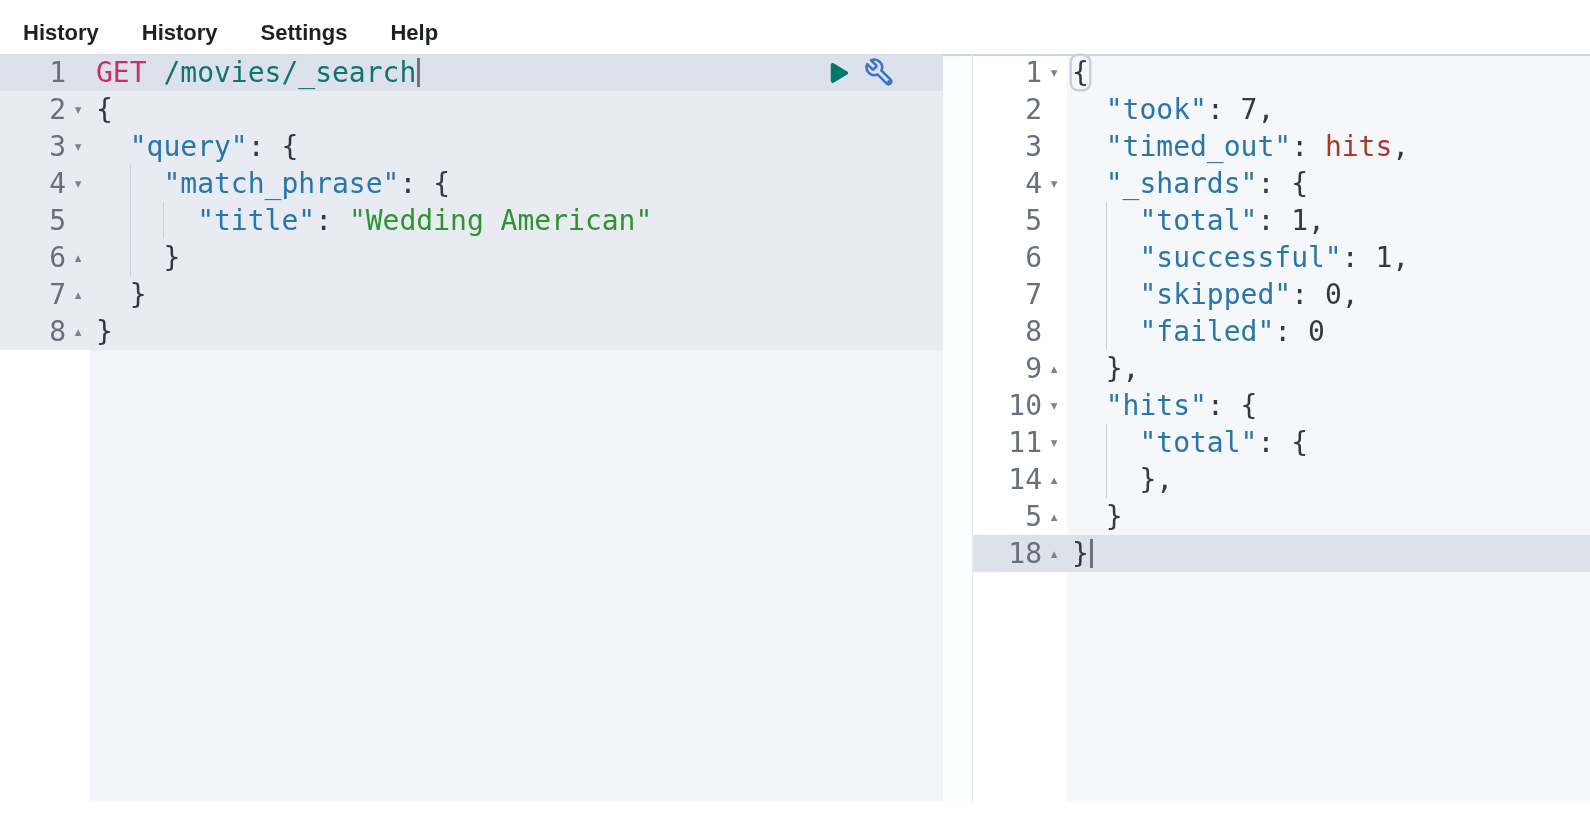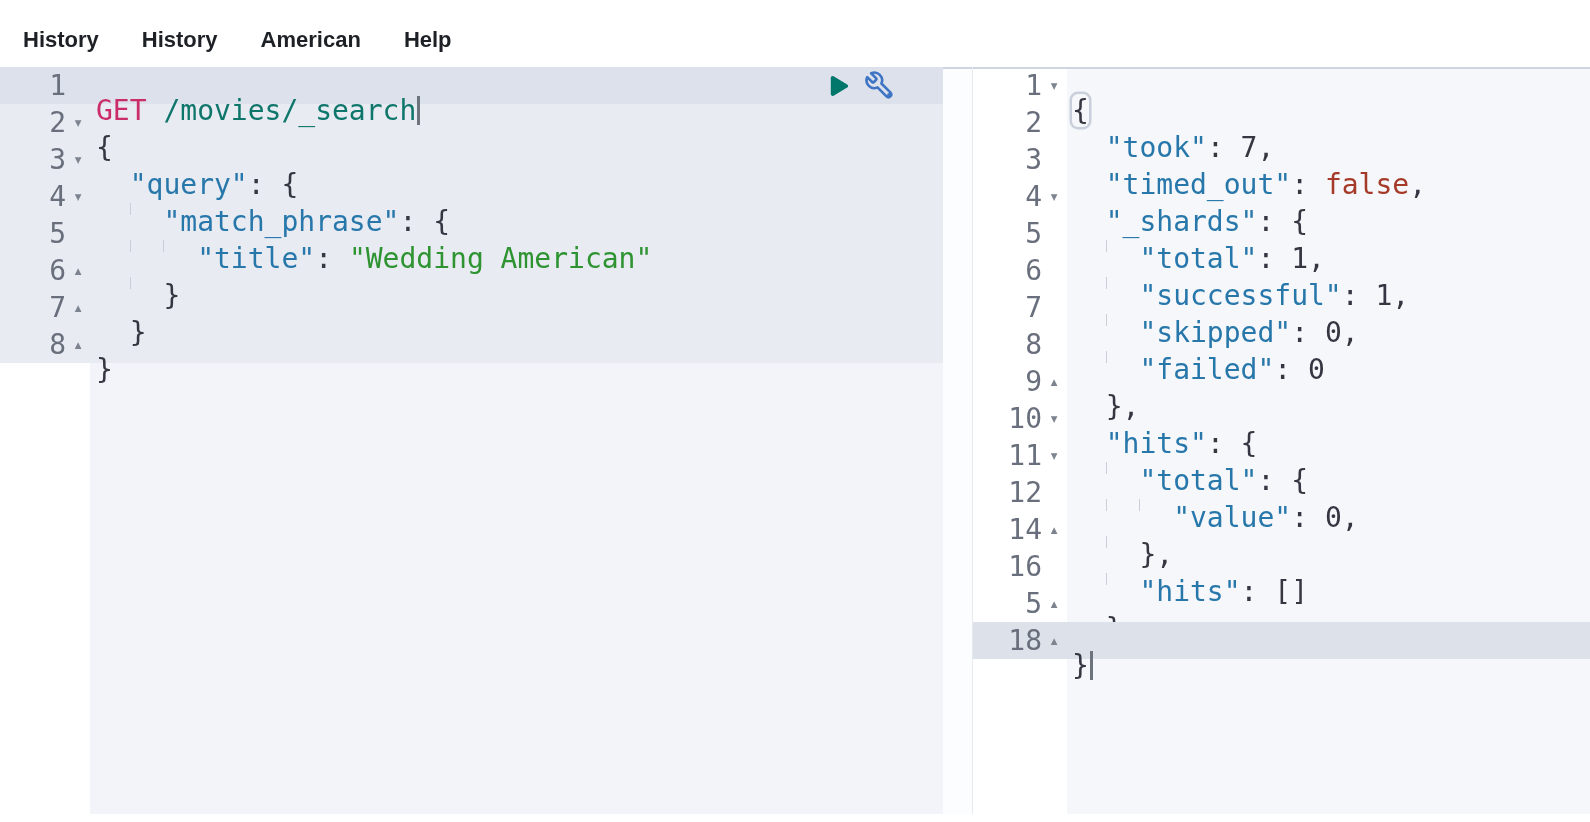--- a/index.html
+++ b/index.html
@@ -5,21 +5,21 @@
   * { box-sizing: border-box; }
   html, body { margin: 0; padding: 0; }
   body {
     width: 1590px; height: 822px; overflow: hidden;
     background: var(--c-topbar-bg, #fff);
     font-family: "Liberation Sans", sans-serif;
   }
 
   
   .topbar {
-    height: 67px; display: flex; align-items: center;
+    height: 54px; display: flex; align-items: center;
     gap: 43px; padding: 12px 0 0 23px;
     background: var(--c-topbar-bg);
   }
   .menu-item {
     font-size: 22px; font-weight: 700; color: var(--c-menu-text);
     cursor: pointer; white-space: nowrap;
   }
 
   
   .workspace { display: flex; height: 747px; }
@@ -52,21 +52,21 @@
   }
   .panel-left  .row.active { background: var(--c-active-line-bg); }
   .panel-right .row.active { background: var(--c-response-active-line-bg); justify-content: flex-end; }
 
   .ln { flex: none; width: 66px; text-align: right; color: var(--c-line-number); }
   .panel-right .ln { width: 69px; }
   .fold {
     flex: none; width: 24px; text-align: center;
     font-size: 17px; color: var(--c-fold-arrow); cursor: pointer;
   }
-  .code { flex: 1; position: relative; padding-left: 6px; cursor: text; margin-top: 25px; }
+  .code { flex: 1; position: relative; padding-left: 6px; cursor: text; }
 
   .guide {
     position: absolute; top: 0; bottom: 0; width: 0;
     border-left: 1px solid var(--c-indent-guide);
   }
 
   .tk-plain, .tk-num { color: var(--c-text); }
   .tk-method { color: var(--c-method); }
   .tk-url    { color: var(--c-url); }
   .tk-key    { color: var(--c-key); }
@@ -92,21 +92,21 @@
   .icon-btn { display: inline-flex; cursor: pointer; }
   .play-icon path { fill: var(--c-play-icon); }
   .wrench-icon path, .wrench-icon circle { stroke: var(--c-wrench-icon); fill: none; }
 </style>
 </head>
 <body>
 
 <div class="topbar">
   <span class="menu-item">History</span>
   <span class="menu-item">History</span>
-  <span class="menu-item">American</span>
+  <span class="menu-item">Settings</span>
   <span class="menu-item">Help</span>
 </div>
 
 <div class="workspace">
 
   <div class="panel panel-left" id="request-panel">
     <div class="lines request-block">
         <div class="row active"><span class="ln">1</span><span class="fold"></span><span class="code"><span class="tk-method">GET</span><span class="tk-url"> /movies/_search</span><span class="cursor"></span></span></div>
         <div class="row"><span class="ln">2</span><span class="fold">▾</span><span class="code"><span class="tk-plain">{</span></span></div>
         <div class="row"><span class="ln">3</span><span class="fold">▾</span><span class="code"><span class="tk-plain">  </span><span class="tk-key">"query"</span><span class="tk-plain">: {</span></span></div>
@@ -130,30 +130,28 @@
       </span>
     </div>
   </div>
 
   <div class="divider"></div>
 
   <div class="panel panel-right" id="response-panel">
     <div class="lines">
         <div class="row"><span class="ln">1</span><span class="fold">▾</span><span class="code"><span class="tk-plain bracket">{</span></span></div>
         <div class="row"><span class="ln">2</span><span class="fold"></span><span class="code"><span class="tk-plain">  </span><span class="tk-key">"took"</span><span class="tk-plain">: </span><span class="tk-num">7</span><span class="tk-plain">,</span></span></div>
-        <div class="row"><span class="ln">3</span><span class="fold"></span><span class="code"><span class="tk-plain">  </span><span class="tk-key">"timed_out"</span><span class="tk-plain">: </span><span class="tk-const">false</span><span class="tk-plain">,</span></span></div>
+        <div class="row"><span class="ln">3</span><span class="fold"></span><span class="code"><span class="tk-plain">  </span><span class="tk-key">"timed_out"</span><span class="tk-plain">: </span><span class="tk-const">hits</span><span class="tk-plain">,</span></span></div>
         <div class="row"><span class="ln">4</span><span class="fold">▾</span><span class="code"><span class="tk-plain">  </span><span class="tk-key">"_shards"</span><span class="tk-plain">: {</span></span></div>
         <div class="row"><span class="ln">5</span><span class="fold"></span><span class="code"><i class="guide" style="left: calc(2ch + 6px);"></i><span class="tk-plain">    </span><span class="tk-key">"total"</span><span class="tk-plain">: </span><span class="tk-num">1</span><span class="tk-plain">,</span></span></div>
         <div class="row"><span class="ln">6</span><span class="fold"></span><span class="code"><i class="guide" style="left: calc(2ch + 6px);"></i><span class="tk-plain">    </span><span class="tk-key">"successful"</span><span class="tk-plain">: </span><span class="tk-num">1</span><span class="tk-plain">,</span></span></div>
         <div class="row"><span class="ln">7</span><span class="fold"></span><span class="code"><i class="guide" style="left: calc(2ch + 6px);"></i><span class="tk-plain">    </span><span class="tk-key">"skipped"</span><span class="tk-plain">: </span><span class="tk-num">0</span><span class="tk-plain">,</span></span></div>
         <div class="row"><span class="ln">8</span><span class="fold"></span><span class="code"><i class="guide" style="left: calc(2ch + 6px);"></i><span class="tk-plain">    </span><span class="tk-key">"failed"</span><span class="tk-plain">: </span><span class="tk-num">0</span></span></div>
         <div class="row"><span class="ln">9</span><span class="fold">▴</span><span class="code"><span class="tk-plain">  },</span></span></div>
         <div class="row"><span class="ln">10</span><span class="fold">▾</span><span class="code"><span class="tk-plain">  </span><span class="tk-key">"hits"</span><span class="tk-plain">: {</span></span></div>
         <div class="row"><span class="ln">11</span><span class="fold">▾</span><span class="code"><i class="guide" style="left: calc(2ch + 6px);"></i><span class="tk-plain">    </span><span class="tk-key">"total"</span><span class="tk-plain">: {</span></span></div>
-        <div class="row"><span class="ln">12</span><span class="fold"></span><span class="code"><i class="guide" style="left: calc(2ch + 6px);"></i><i class="guide" style="left: calc(4ch + 6px);"></i><span class="tk-plain">      </span><span class="tk-key">"value"</span><span class="tk-plain">: </span><span class="tk-num">0</span><span class="tk-plain">,</span></span></div>
         <div class="row"><span class="ln">14</span><span class="fold">▴</span><span class="code"><i class="guide" style="left: calc(2ch + 6px);"></i><span class="tk-plain">    },</span></span></div>
-        <div class="row"><span class="ln">16</span><span class="fold"></span><span class="code"><i class="guide" style="left: calc(2ch + 6px);"></i><span class="tk-plain">    </span><span class="tk-key">"hits"</span><span class="tk-plain">: []</span></span></div>
         <div class="row"><span class="ln">5</span><span class="fold">▴</span><span class="code"><span class="tk-plain">  }</span></span></div>
         <div class="row active"><span class="ln">18</span><span class="fold">▴</span><span class="code"><span class="tk-plain">}</span><span class="cursor"></span></span></div>
       </div>
   </div>
 
 </div>
 
 </body></html>

